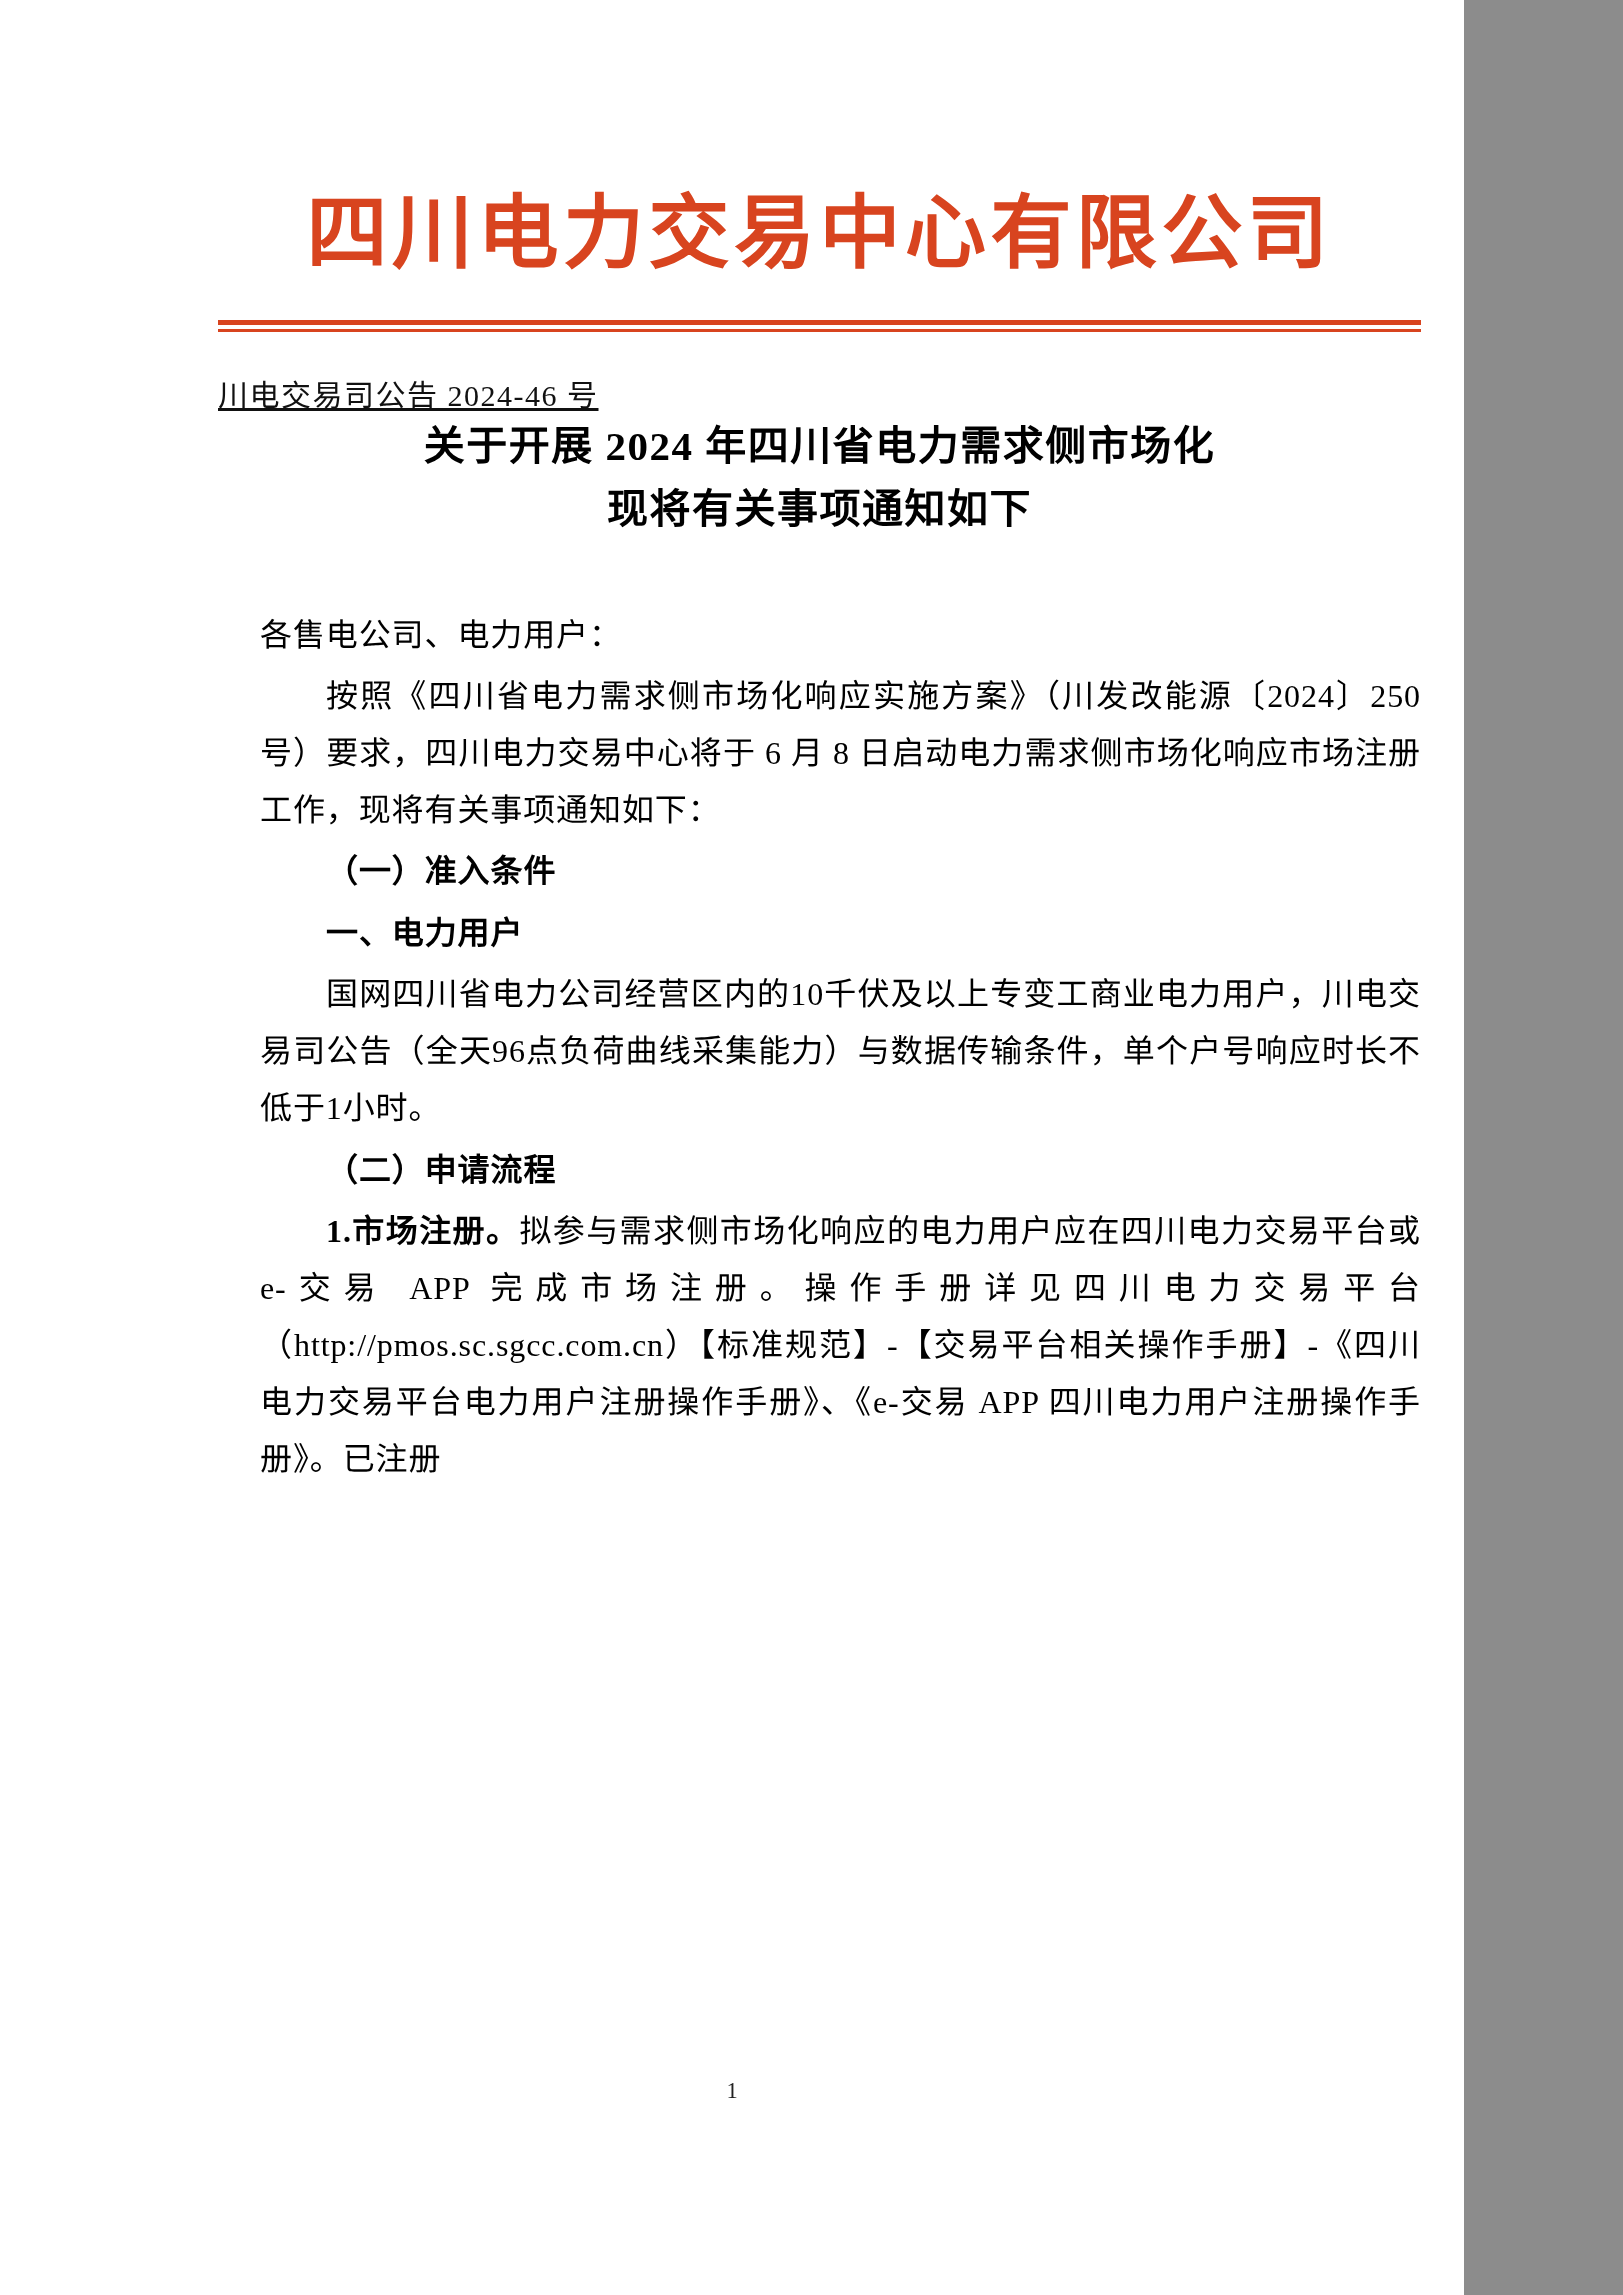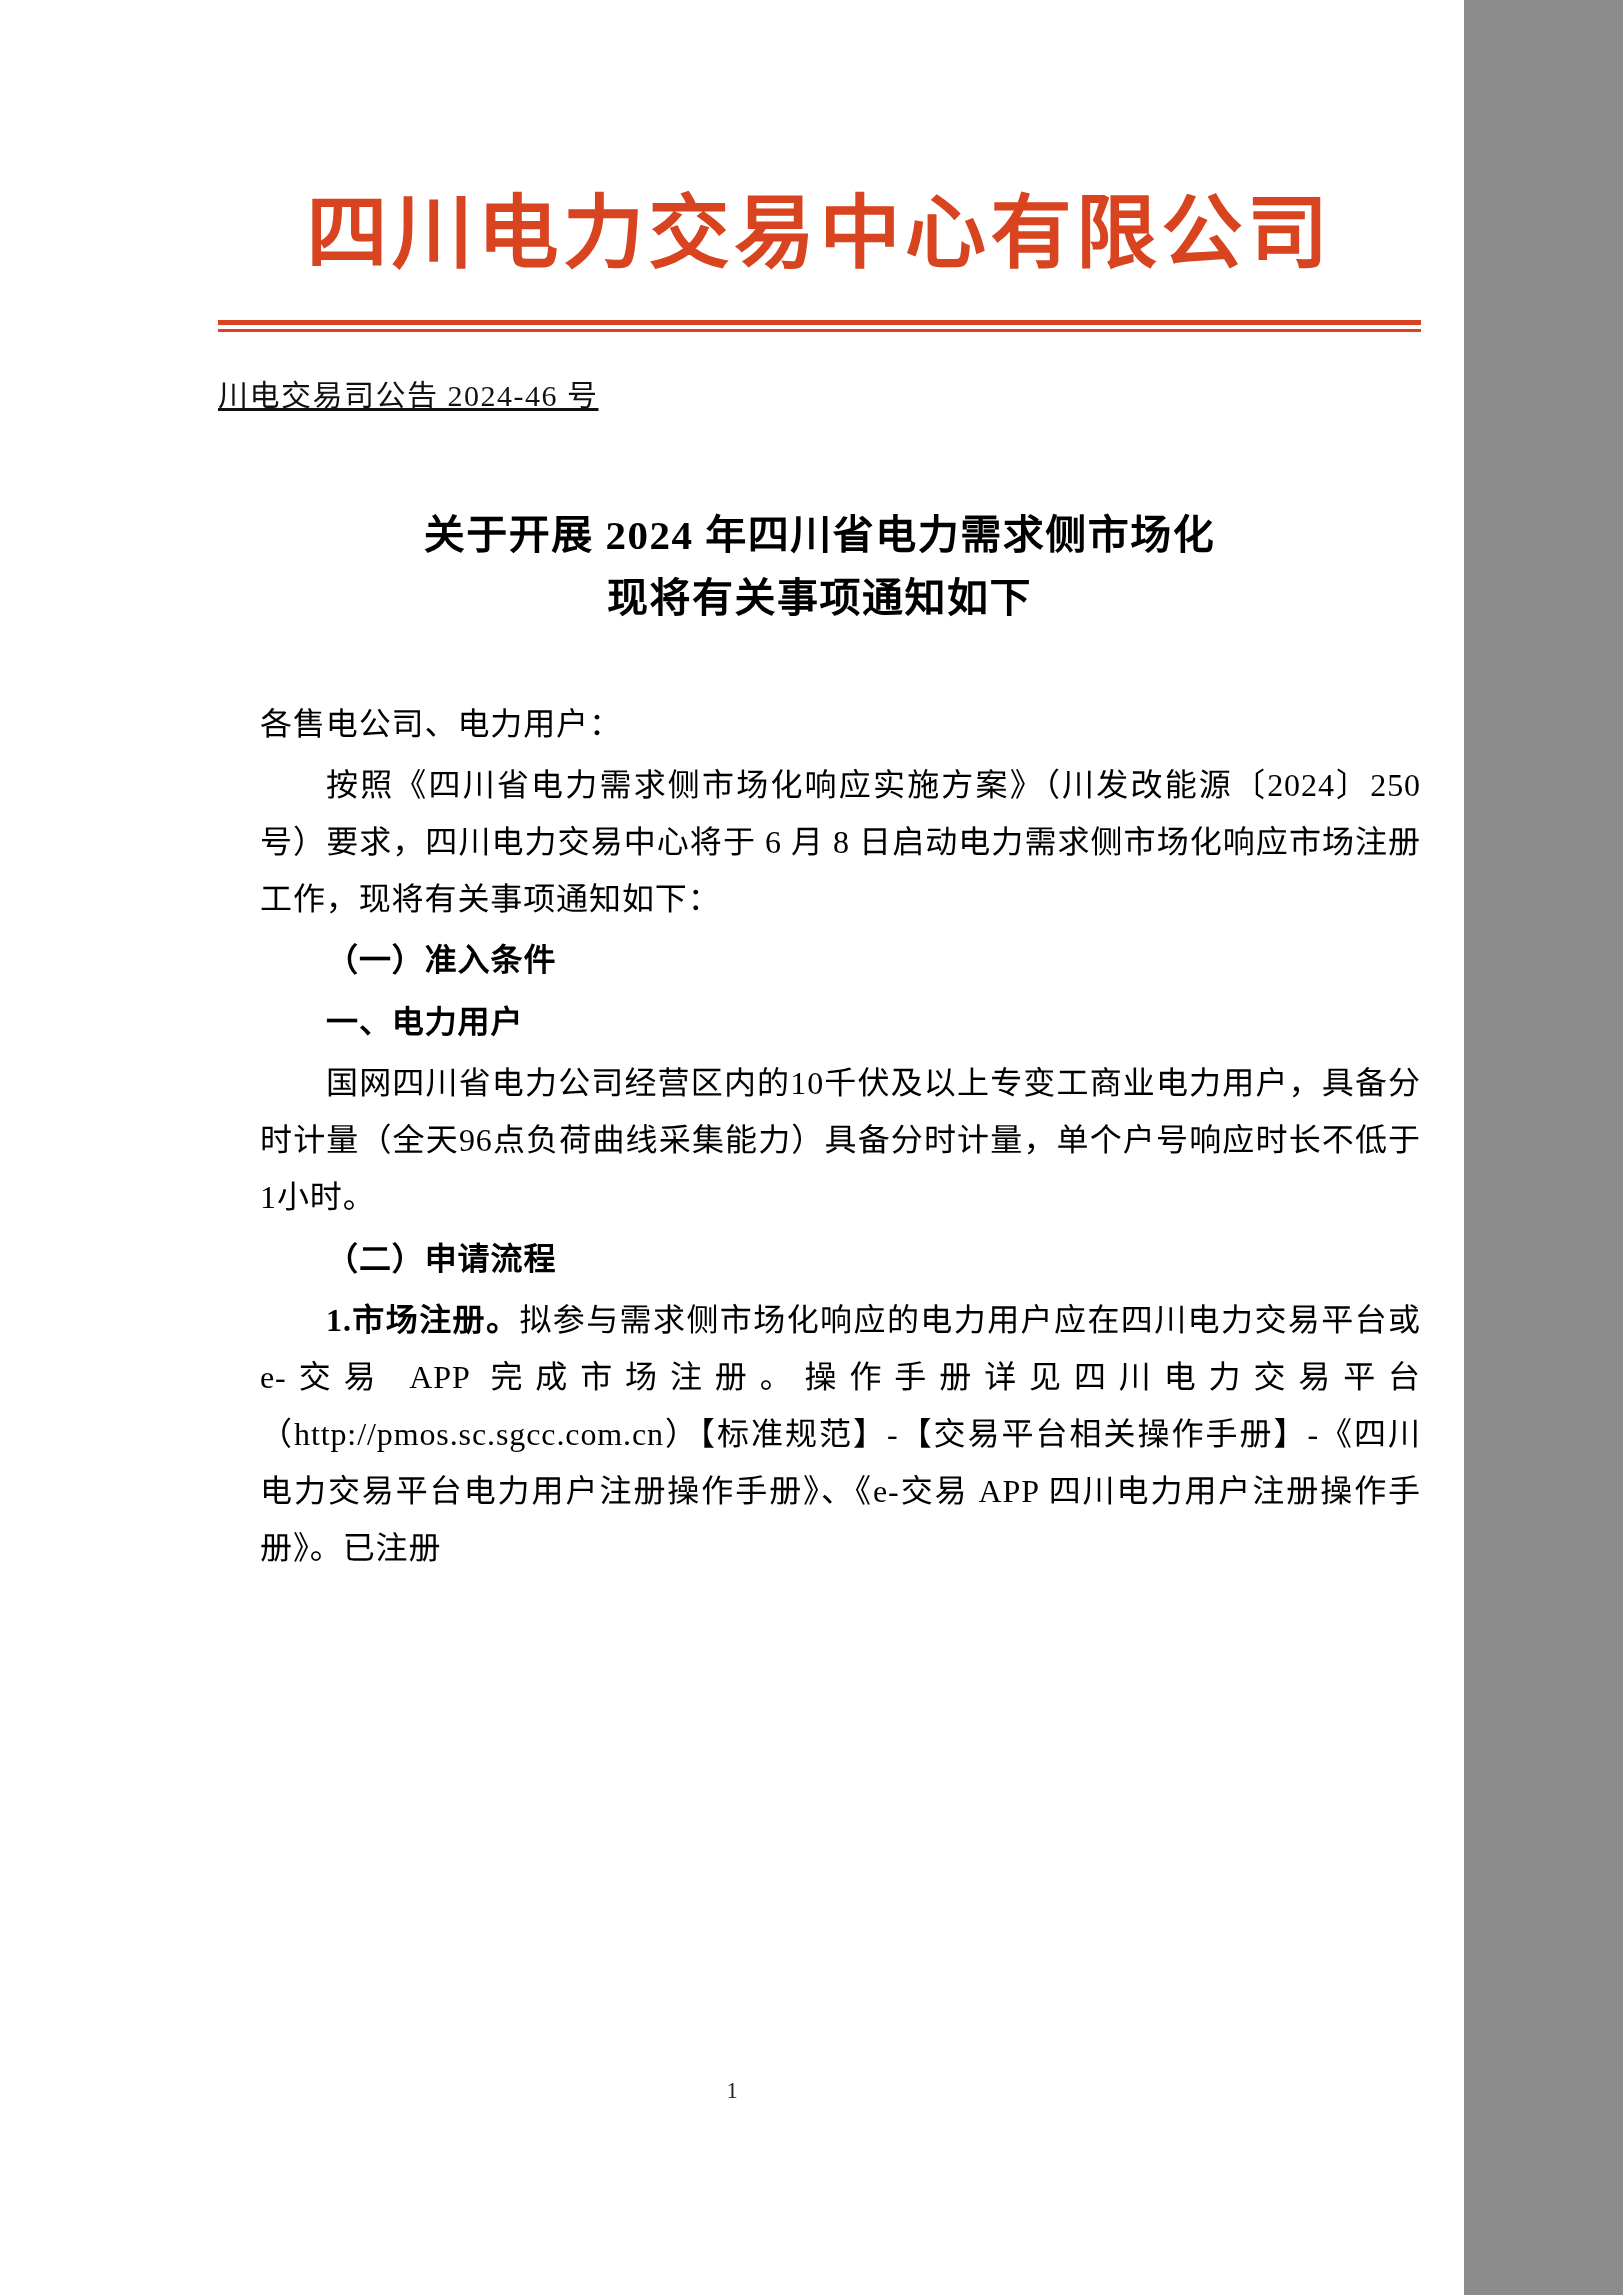--- a/index.html
+++ b/index.html
@@ -53,21 +53,20 @@
     text-align: left;
     font-size: 30px;
     letter-spacing: 1.5px;
     color: #111;
     padding-right: 12px;
     text-decoration: underline;
   }
 
   
   .doc-title {
-    margin-top: 89px;
     text-align: center;
     font-size: 41px;
     font-weight: bold;
     line-height: 1.55;
     letter-spacing: 1.5px;
     color: #000;
   }
   .doc-title .line {
     display: block;
   }
@@ -137,21 +136,21 @@
     <div class="body-block">
 
       <p class="p">各售电公司、电力用户：</p>
 
       <p class="p indent">按照《四川省电力需求侧市场化响应实施方案》（川发改能源〔2024〕250 号）要求，四川电力交易中心将于 6 月 8 日启动电力需求侧市场化响应市场注册工作，现将有关事项通知如下：</p>
 
       <p class="p subheading">（一）准入条件</p>
 
       <p class="p heading">一、电力用户</p>
 
-      <p class="p indent">国网四川省电力公司经营区内的10千伏及以上专变工商业电力用户，具备分时计量（全天96点负荷曲线采集能力）具备分时计量，单个户号响应时长不低于1小时。</p>
+      <p class="p indent">国网四川省电力公司经营区内的10千伏及以上专变工商业电力用户，川电交易司公告（全天96点负荷曲线采集能力）与数据传输条件，单个户号响应时长不低于1小时。</p>
 
       <p class="p subheading">（二）申请流程</p>
 
       <p class="p indent">
         <span class="bold-inline">1.市场注册。</span><span>拟参与需求侧市场化响应的电力用户应在四川电力交易平台或 e-交易 APP 完成市场注册。操作手册详见四川电力交易平台（http://pmos.sc.sgcc.com.cn）【标准规范】-【交易平台相关操作手册】-《四川电力交易平台电力用户注册操作手册》、《e-交易 APP 四川电力用户注册操作手册》。已注册</span>
       </p>
 
     </div>
   </div>
 

